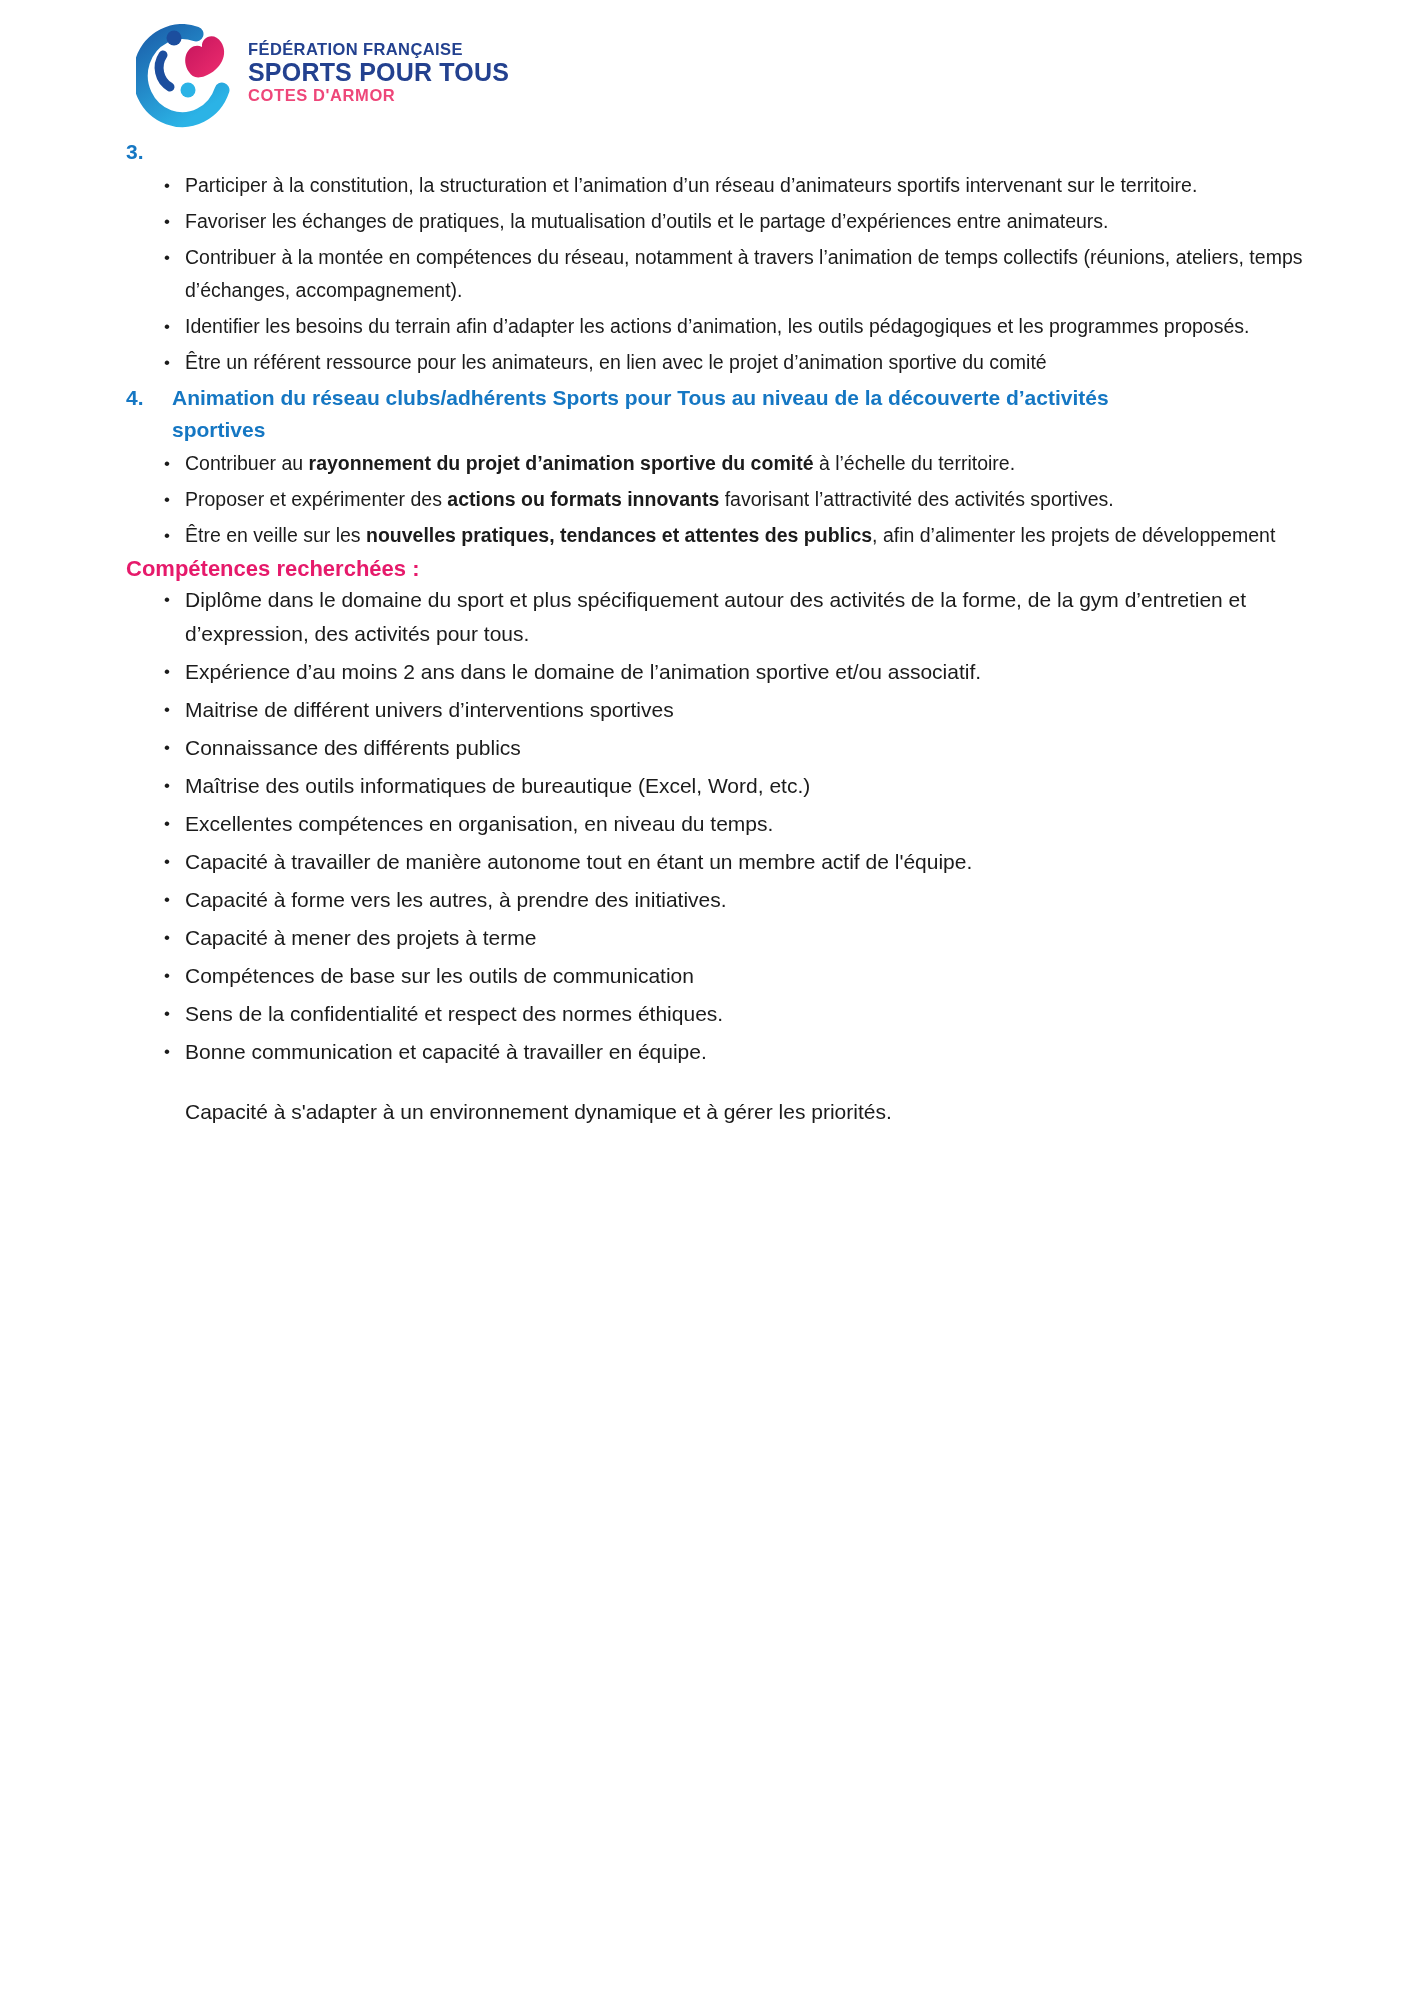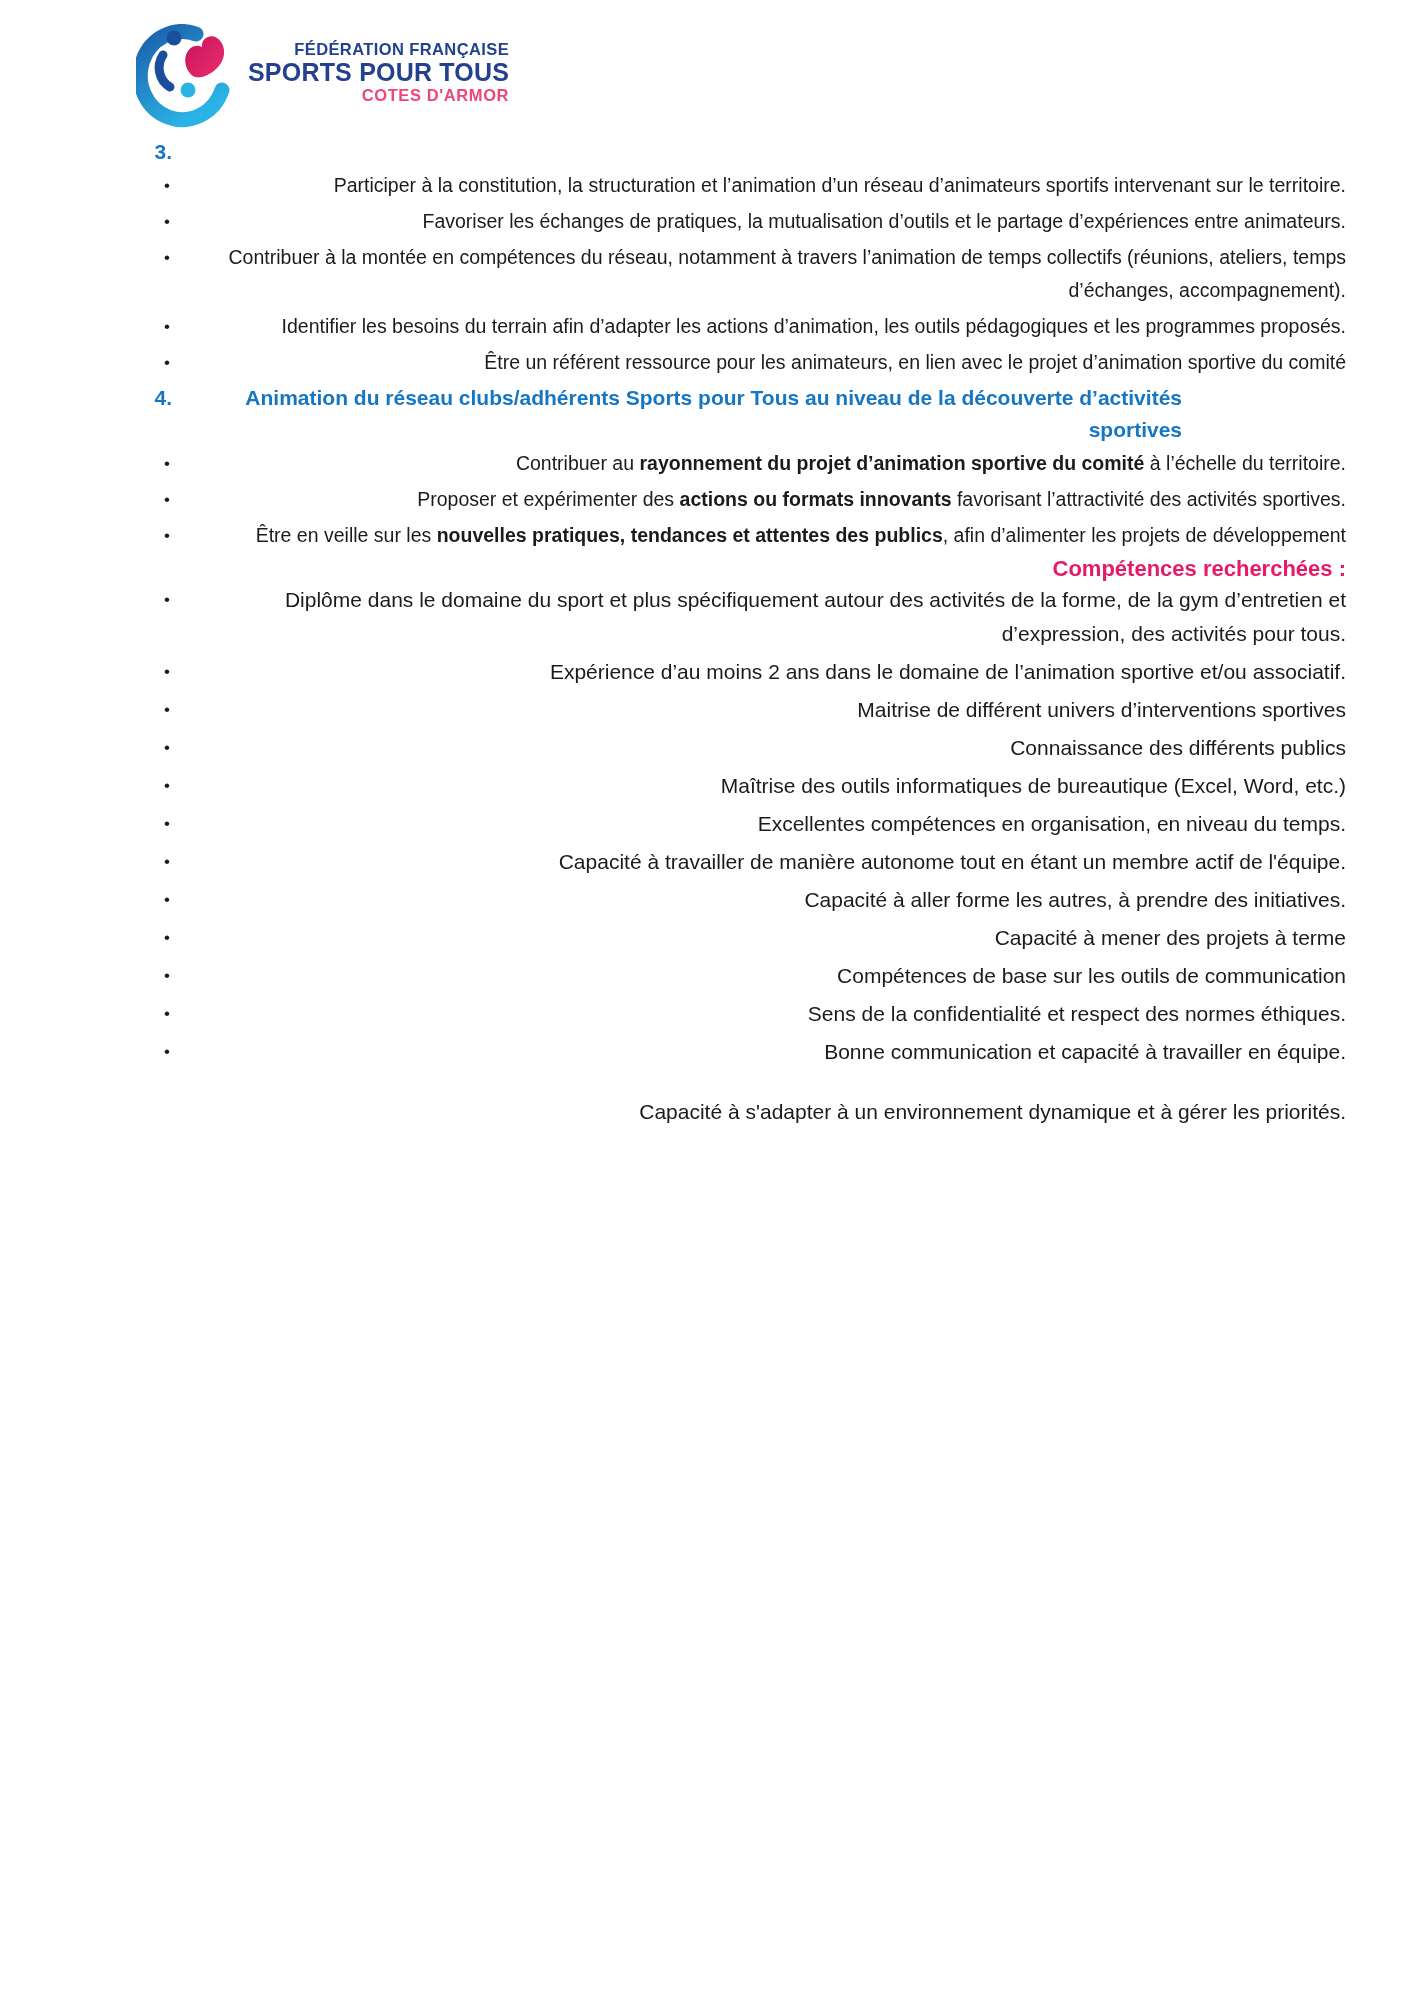--- a/index.html
+++ b/index.html
@@ -3,25 +3,24 @@
 <meta charset="utf-8">
 <style>
   html,body{margin:0;padding:0;background:#ffffff;}
   .page{
     position:relative;
     width:1414px;
     height:2000px;
     margin:0 auto;
     background:#ffffff;
     box-sizing:border-box;
-    padding:24px 68px 0 126px;
+    padding:24px 90px 0 126px;
     font-family:"Liberation Sans","DejaVu Sans",sans-serif;
     color:#1b1b1b;
     overflow:hidden;
-    text-align:right;
   }
   
   .logo{display:flex;align-items:flex-start;margin-left:10px;height:112px;}
   .logo-mark{width:100px;height:108px;flex:0 0 auto;}
   .logo-text{margin-left:12px;margin-top:16px;line-height:1.12;}
   .logo-line1{font-size:16.5px;font-weight:bold;color:#23418F;letter-spacing:.4px;}
   .logo-line2{font-size:25px;font-weight:bold;color:#23418F;letter-spacing:.2px;}
   .logo-line3{font-size:16.5px;font-weight:bold;color:#EE4679;letter-spacing:.6px;}
   
   h2.section-heading{
@@ -131,21 +130,21 @@
   <section>
     <h2 class="sub-heading mt-comp">Compétences recherchées :</h2>
     <ul class="bullets large mt-listc" id="competences-list">
         <li><span>Diplôme dans le domaine du sport et plus spécifiquement autour des activités de la forme, de la gym d’entretien et d’expression, des activités pour tous.</span></li>
         <li><span>Expérience d’au moins 2 ans dans le domaine de l’animation sportive et/ou associatif.</span></li>
         <li><span>Maitrise de différent univers d’interventions sportives</span></li>
         <li><span>Connaissance des différents publics</span></li>
         <li><span>Maîtrise des outils informatiques de bureautique (Excel, Word, etc.)</span></li>
         <li><span>Excellentes compétences en organisation, en niveau du temps.</span></li>
         <li><span>Capacité à travailler de manière autonome tout en étant un membre actif de l'équipe.</span></li>
-        <li><span>Capacité à aller forme les autres, à prendre des initiatives.</span></li>
+        <li><span>Capacité à forme vers les autres, à prendre des initiatives.</span></li>
         <li><span>Capacité à mener des projets à terme</span></li>
         <li><span>Compétences de base sur les outils de communication</span></li>
         <li><span>Sens de la confidentialité et respect des normes éthiques.</span></li>
         <li><span>Bonne communication et capacité à travailler en équipe.</span></li>
       </ul>
     <div class="no-bullet-line">Capacité à s'adapter à un environnement dynamique et à gérer les priorités.</div>
   </section>
 
 </div>
 

